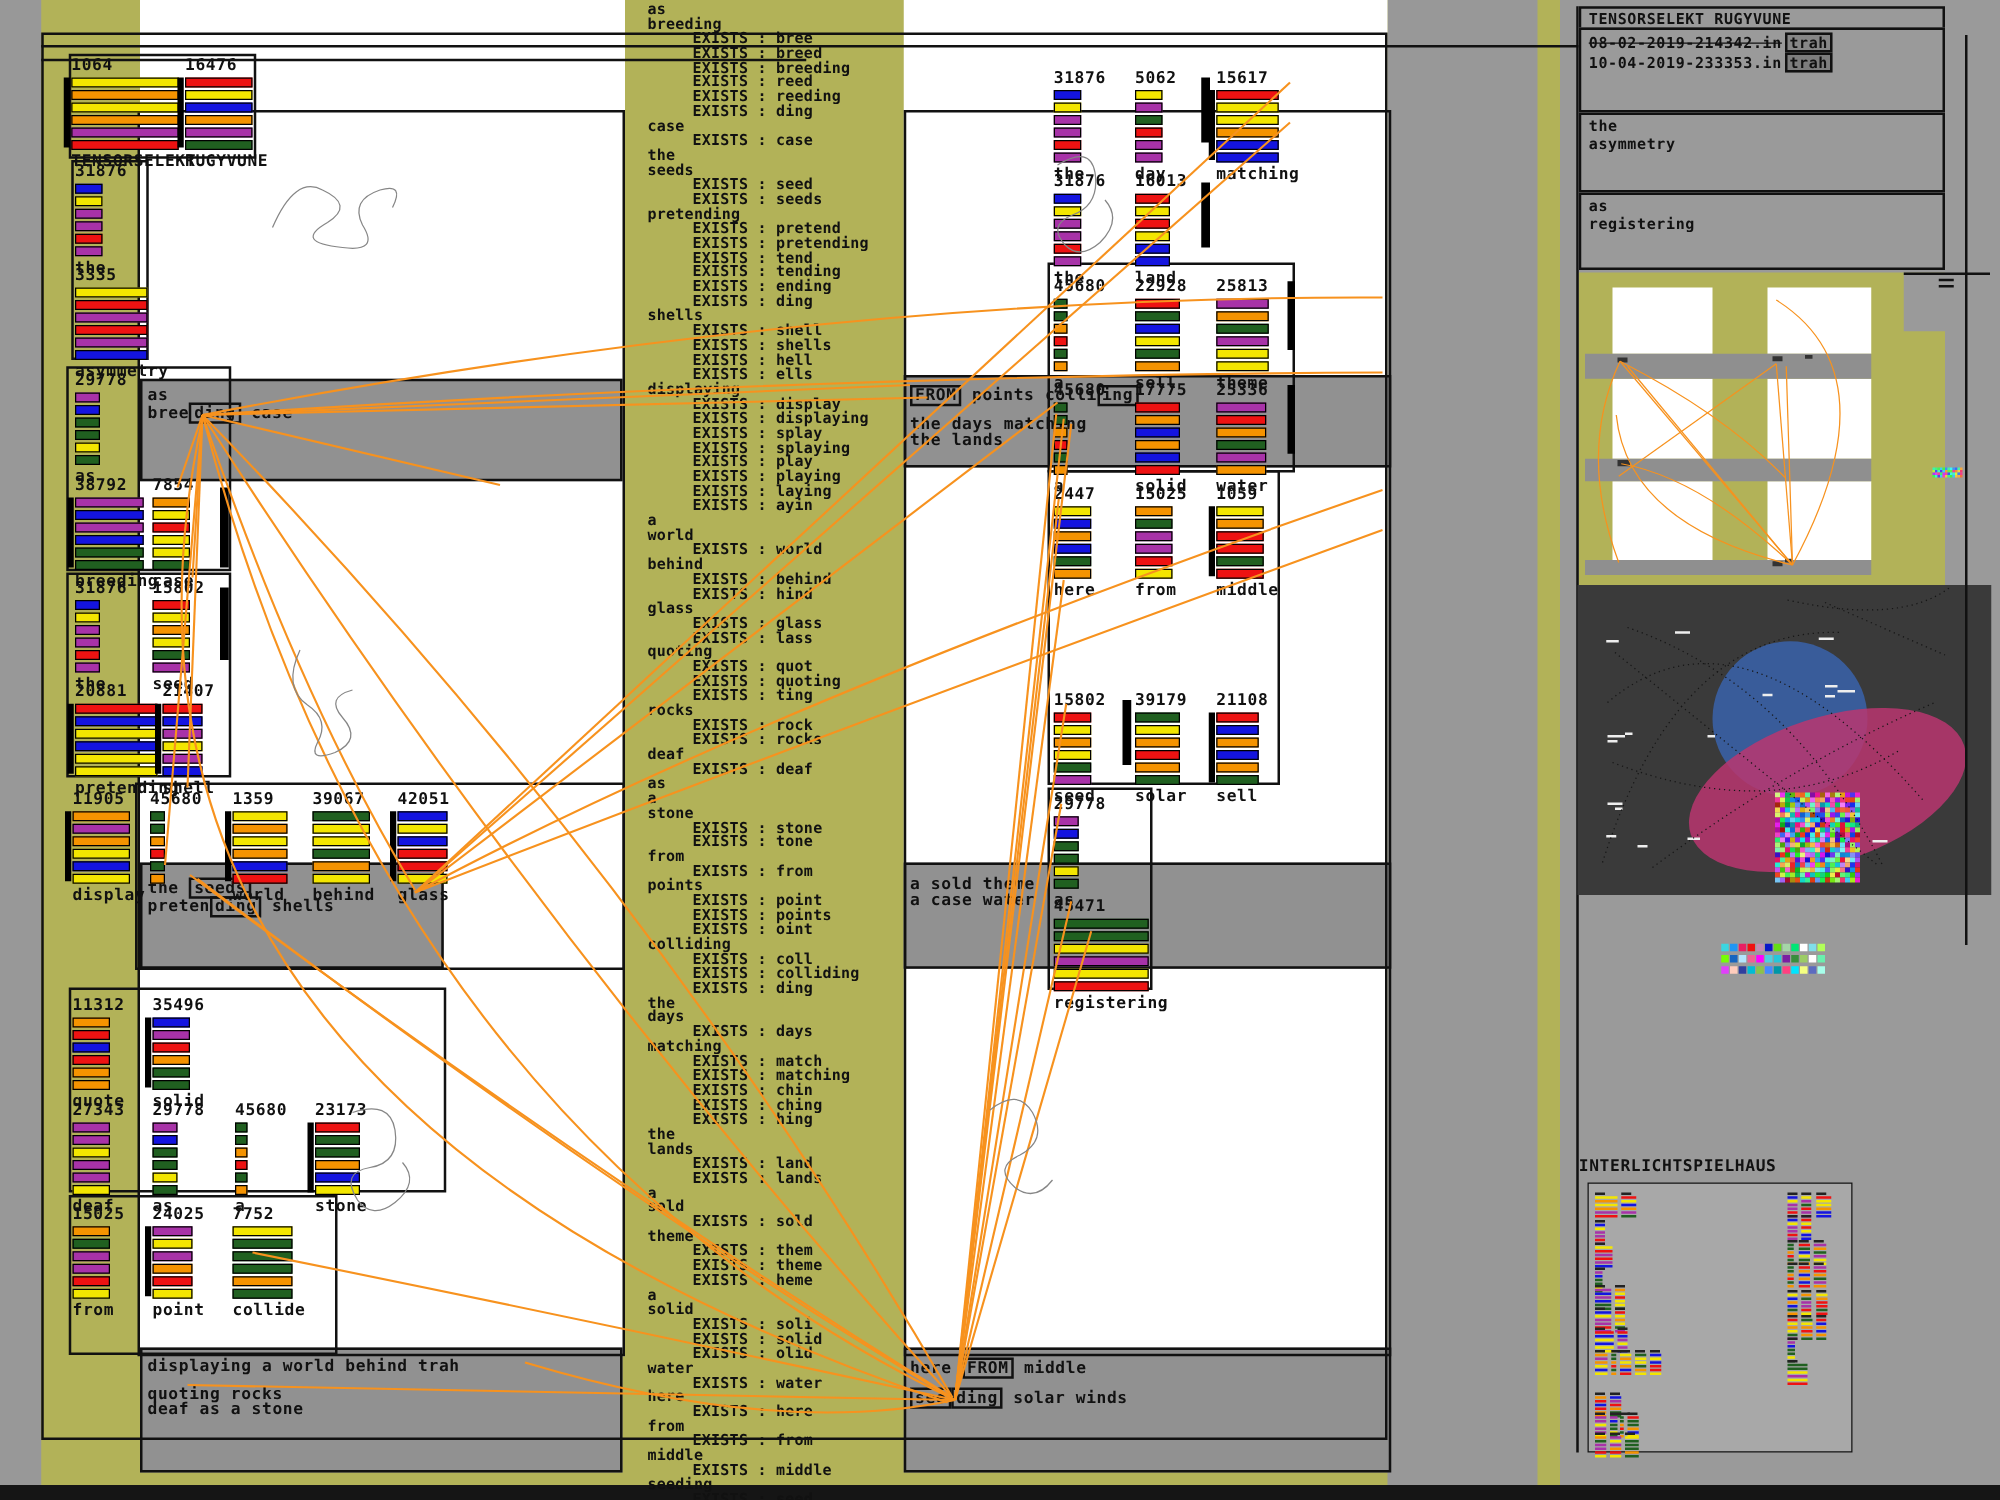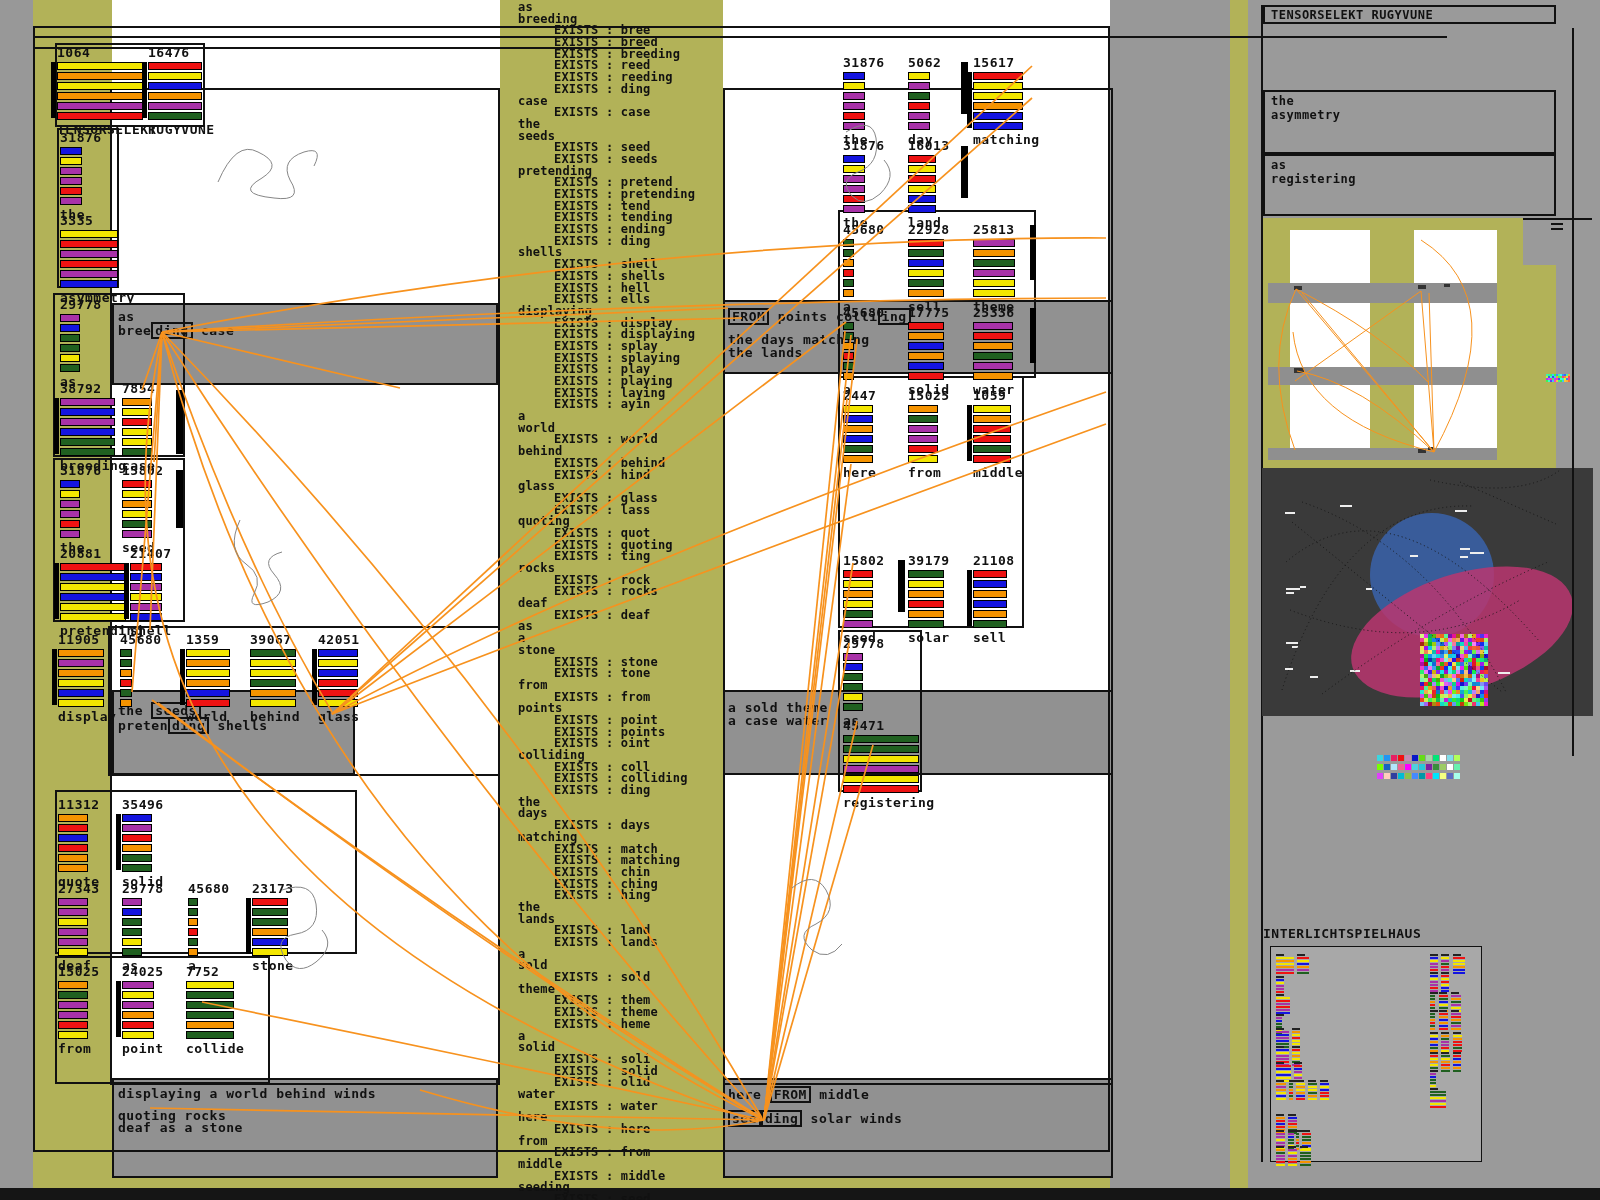--- a/index.html
+++ b/index.html
@@ -617,29 +617,30 @@
       <div class="bandline" style="left: 728px; top: 308px;"><span class="tokenbox">FROM</span><span> points colli</span><span class="tokenbox">ing</span></div>
       <div class="bandline" style="left: 728px; top: 332px;"><span>the days matching</span></div>
       <div class="bandline" style="left: 728px; top: 345px;"><span>the lands</span></div>
       <div class="abs band" style="left: 112px; top: 690px; width: 243px; height: 85px;"></div>
       <div class="bandline" style="left: 118px; top: 702px;"><span>the </span><span class="tokenbox">seeds</span></div>
       <div class="bandline" style="left: 118px; top: 717px;"><span>preten</span><span class="tokenbox">ding</span><span> shells</span></div>
       <div class="abs band" style="left: 723px; top: 690px; width: 390px; height: 85px;"></div>
       <div class="bandline" style="left: 728px; top: 700px;"><span>a sold theme</span></div>
       <div class="bandline" style="left: 728px; top: 713px;"><span>a case water</span></div>
       <div class="abs band" style="left: 112px; top: 1078px; width: 386px; height: 100px;"></div>
-      <div class="bandline" style="left: 118px; top: 1086px;"><span>displaying a world behind winds</span></div>
+      <div class="bandline" style="left: 118px; top: 1086px;"><span>displaying a world behind trah</span></div>
       <div class="bandline" style="left: 118px; top: 1108px;"><span>quoting rocks</span></div>
       <div class="bandline" style="left: 118px; top: 1120px;"><span>deaf as a stone</span></div>
       <div class="abs band" style="left: 723px; top: 1078px; width: 390px; height: 100px;"></div>
       <div class="bandline" style="left: 728px; top: 1086px;"><span>here </span><span class="tokenbox">FROM</span><span> middle</span></div>
       <div class="bandline" style="left: 728px; top: 1110px;"><span class="tokenbox">see</span><span class="tokenbox">ding</span><span> solar winds</span></div>
     </div>
 
   <div class="abs sbox" style="left:1263px;top:5px;width:293px;height:19px;line-height:13px">TENSORSELEKT RUGYVUNE</div>
+  <div class="abs sbox" style="left:1263px;top:22px;width:293px;height:68px;line-height:14px"><span id="files"><div><span class="struck">08-02-2019-214342.in</span><span class="filetag">trah</span></div><div><span>10-04-2019-233353.in</span><span class="filetag" style="background: rgb(125, 125, 125);">trah</span></div></span></div>
   <div class="abs sbox" style="left:1263px;top:90px;width:293px;height:64px">the
 asymmetry</div>
   <div class="abs sbox" style="left:1263px;top:154px;width:293px;height:62px">as
 registering</div>
   <div class="abs olive" style="left:1263px;top:218px;width:293px;height:250px;z-index:29"></div>
   <div id="minimap-panels">
       <div class="abs" style="left: 1290px; top: 230px; width: 80px; height: 53px; background: rgb(255, 255, 255); z-index: 30;"></div>
       <div class="abs" style="left: 1414px; top: 230px; width: 83px; height: 53px; background: rgb(255, 255, 255); z-index: 30;"></div>
       <div class="abs" style="left: 1290px; top: 303px; width: 80px; height: 64px; background: rgb(255, 255, 255); z-index: 30;"></div>
       <div class="abs" style="left: 1414px; top: 303px; width: 83px; height: 64px; background: rgb(255, 255, 255); z-index: 30;"></div>

